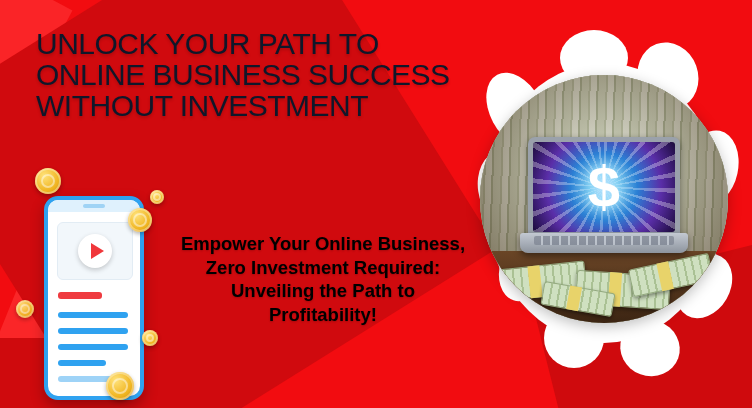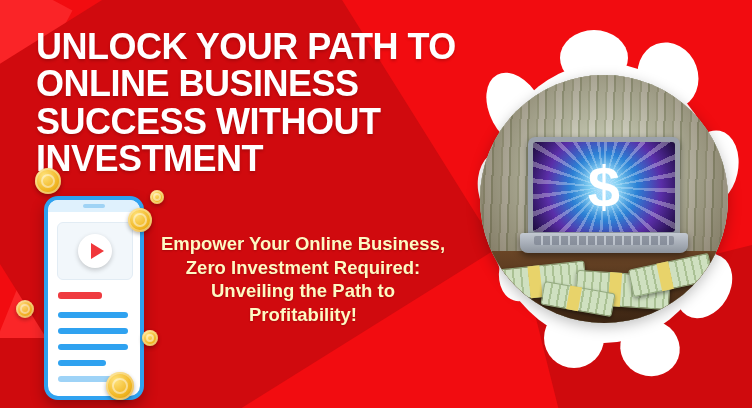--- a/index.html
+++ b/index.html
@@ -73,37 +73,37 @@
     height: 70px;
     background: #cf0a0d;
   }
 
   
   .headline {
     position: absolute;
     left: 36px;
     top: 28px;
     width: 420px;
-    color: #ffffff;
-    font-weight: bold;
-    font-size: 36px;
+    color: #0f172a;
+    font-weight: normal;
+    font-size: 30px;
     line-height: 1.04;
     letter-spacing: -0.5px;
     text-transform: uppercase;
     font-family: "Liberation Sans", sans-serif;
     text-shadow: 0 2px 3px rgba(0,0,0,.18);
   }
 
   
   .subheadline {
     position: absolute;
-    left: 160px;
+    left: 180px;
     top: 232px;
     width: 286px;
-    color: #fef9c3;
+    color: #000000;
     font-weight: bold;
     font-size: 18.5px;
     line-height: 1.28;
     text-align: center;
     text-shadow: 0 1px 2px rgba(0,0,0,.2);
   }
 
   
   .blob-wrap {
     position: absolute;

